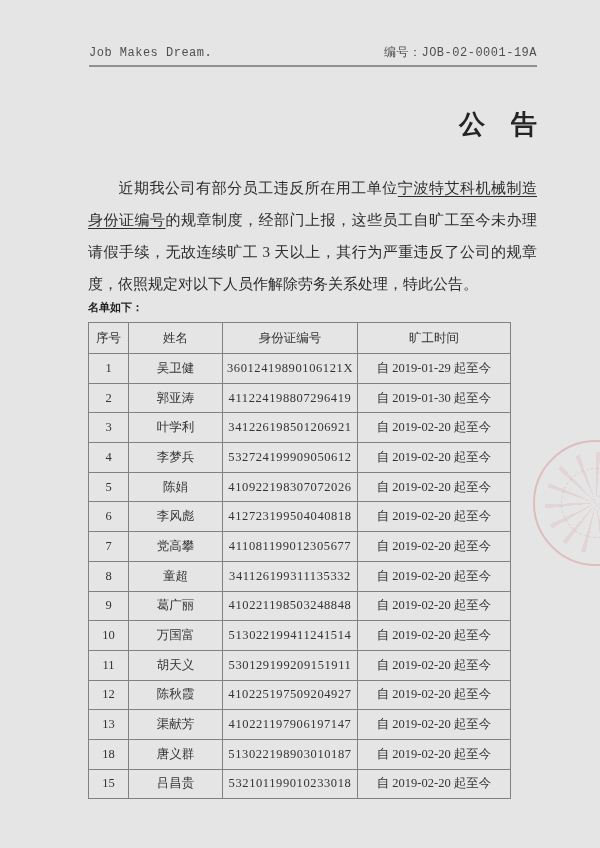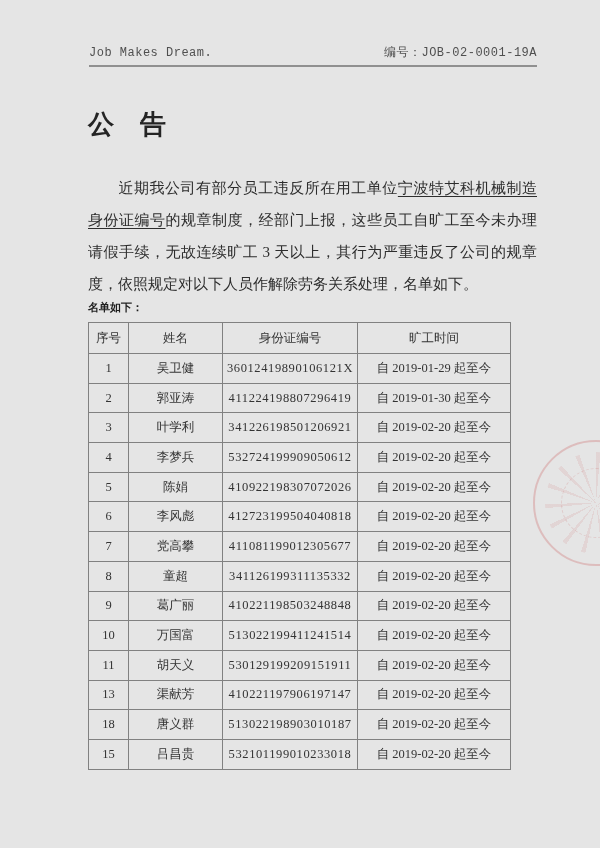--- a/index.html
+++ b/index.html
@@ -17,21 +17,21 @@
   .letterhead-row {
     display:flex; justify-content:space-between; align-items:baseline;
     font-family:"Liberation Mono","DejaVu Sans Mono",monospace;
     font-size:12px; color:#4f4f4f; letter-spacing:0.5px;
   }
   .letterhead-rule { margin-top:4px; height:2px; background:#909090; }
 
   
   .doc-title {
     position:absolute; left:88px; top:107px; width:449px;
-    text-align:left; font-size:26px; font-weight:bold; color:#242424;
+    text-align:right; font-size:26px; font-weight:bold; color:#242424;
   }
 
   
   .doc-body {
     position:absolute; left:88px; top:172px; width:449px;
     font-size:15px; color:#2d2d2d;
   }
   .bline { height:32px; line-height:32px; text-align:justify; text-align-last:justify; overflow:hidden; }
   .bline.last { text-align-last:left; }
   .indent { display:inline-block; width:30px; }
@@ -91,21 +91,21 @@
     <div class="bline">
       <span class="indent"></span><span>近期我公司有部分员工违反所在用工单位</span><span class="u">宁波特艾科机械制造</span>
     </div>
     <div class="bline">
       <span class="u">身份证编号</span><span>的规章制度，经部门上报，这些员工自旷工至今未办理任何</span>
     </div>
     <div class="bline">
       <span>请假手续，无故连续旷工 3 天以上，其行为严重违反了公司的规章制</span>
     </div>
     <div class="bline last">
-      <span>度，依照规定对以下人员作解除劳务关系处理，名单如下。</span>
+      <span>度，依照规定对以下人员作解除劳务关系处理，特此公告。</span>
     </div>
   </div>
 
   <div class="list-label">名单如下：</div>
 
   <table class="roster" id="roster">
     <colgroup>
       <col style="width:40px">
       <col style="width:94px">
       <col style="width:135px">
@@ -180,20 +180,26 @@
           <td class="id-cell">513022199411241514</td>
           <td>自 2019-02-20 起至今</td>
         </tr>
         <tr>
           <td>11</td>
           <td>胡天义</td>
           <td class="id-cell">530129199209151911</td>
           <td>自 2019-02-20 起至今</td>
         </tr>
         <tr>
+          <td>12</td>
+          <td>陈秋霞</td>
+          <td class="id-cell">410225197509204927</td>
+          <td>自 2019-02-20 起至今</td>
+        </tr>
+        <tr>
           <td>13</td>
           <td>渠献芳</td>
           <td class="id-cell">410221197906197147</td>
           <td>自 2019-02-20 起至今</td>
         </tr>
         <tr>
           <td>18</td>
           <td>唐义群</td>
           <td class="id-cell">513022198903010187</td>
           <td>自 2019-02-20 起至今</td>

